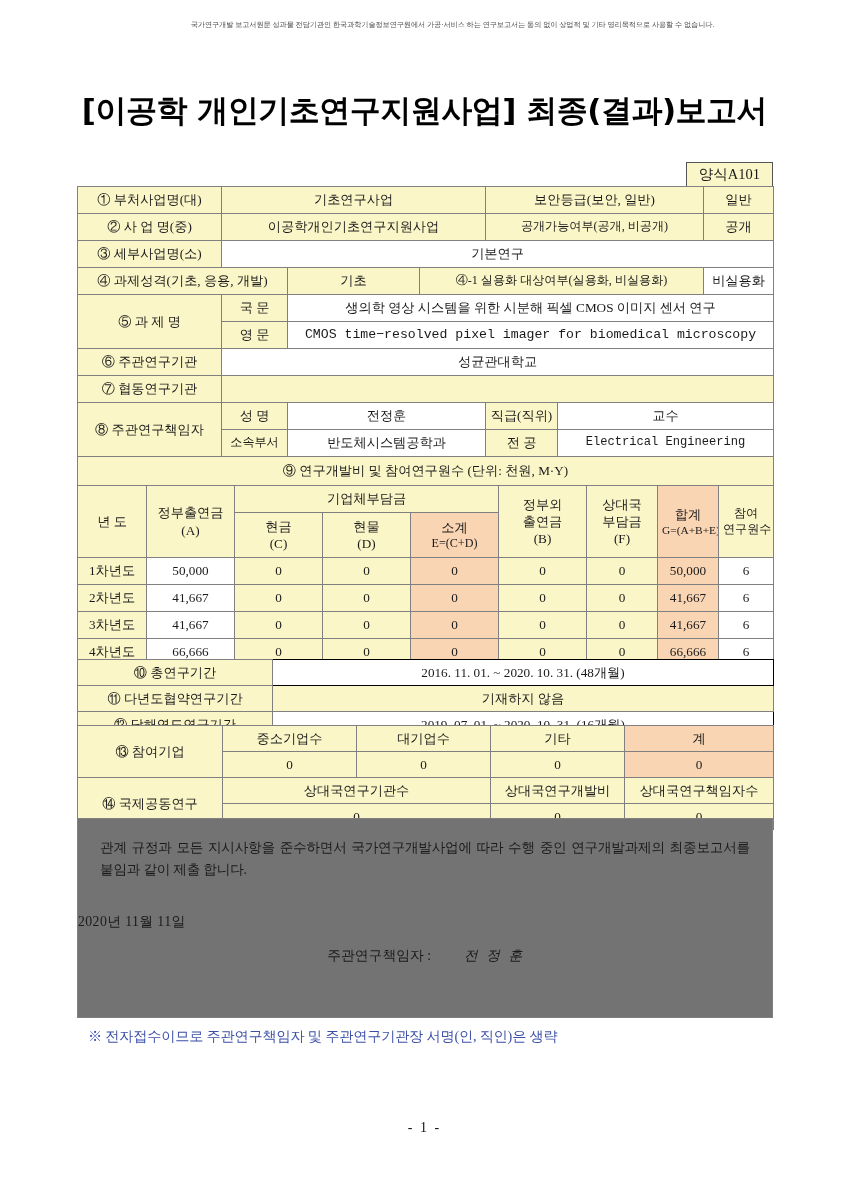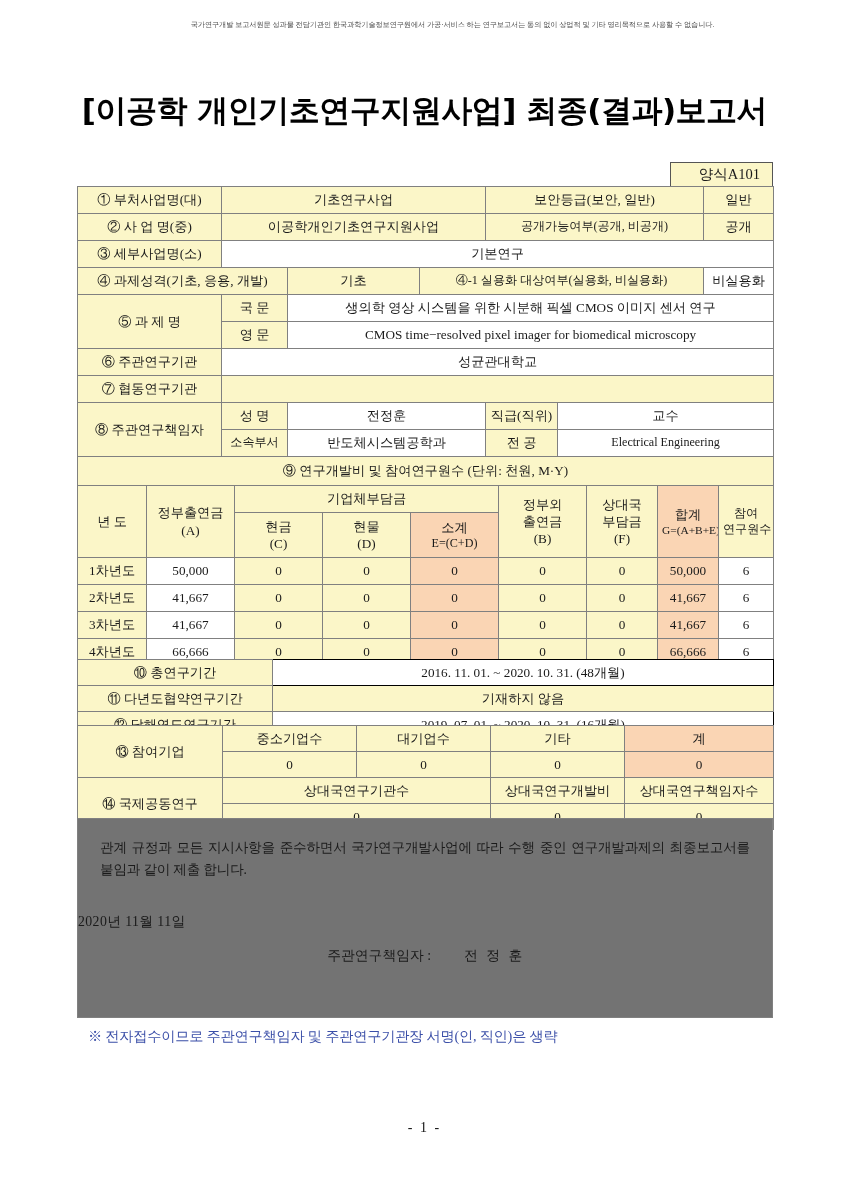--- a/index.html
+++ b/index.html
@@ -57,21 +57,21 @@
     top: 162px;
     left: 77px;
     width: 696px;
     display: flex;
     justify-content: flex-end;
   }
   .form-badge {
     border: 1px solid #555;
     background: #fbf6c8;
     font-size: 14.5px;
-    padding: 2px 12px 3px 28px;
+    padding: 2px 12px 3px 12px;
     line-height: 1.25;
   }
 
   
   .tbl {
     border-collapse: collapse;
     table-layout: fixed;
     width: 696px;
     font-size: 13.2px;
   }
@@ -90,21 +90,21 @@
     top: 186px;
     left: 77px;
   }
   .yel   { background: #fbf6c8; }
   .org   { background: #fad5b4; }
   .wht   { background: #ffffff; }
   .lbl   { text-align: left; padding-left: 7px; }
   .num   { text-align: right; padding-right: 6px; }
   .small { font-size: 12.1px; }
   .xsmall{ font-size: 11.4px; }
-  .eng   { font-family: Liberation Serif, serif; }
+  .eng   { font-family: Liberation Mono, monospace; }
 
   .lbl-spread {
     text-align: left;
     padding-left: 7px;
     letter-spacing: 0px;
   }
 
   
   .period-wrap {
     position: absolute;
@@ -170,21 +170,21 @@
     font-size: 13.8px;
   }
   .sig-line2 {
     position: absolute;
     top: 161px;
     left: 0;
     width: 696px;
     text-align: center;
     font-size: 13.8px;
   }
-  .sig-name { letter-spacing: 2.5px; }
+  .sig-name { letter-spacing: 2.5px; font-style: italic; }
 
   
   .blue-note {
     position: absolute;
     top: 1027px;
     left: 88px;
     font-size: 14.2px;
     color: #3b4fa8;
     letter-spacing: -0.2px;
   }

